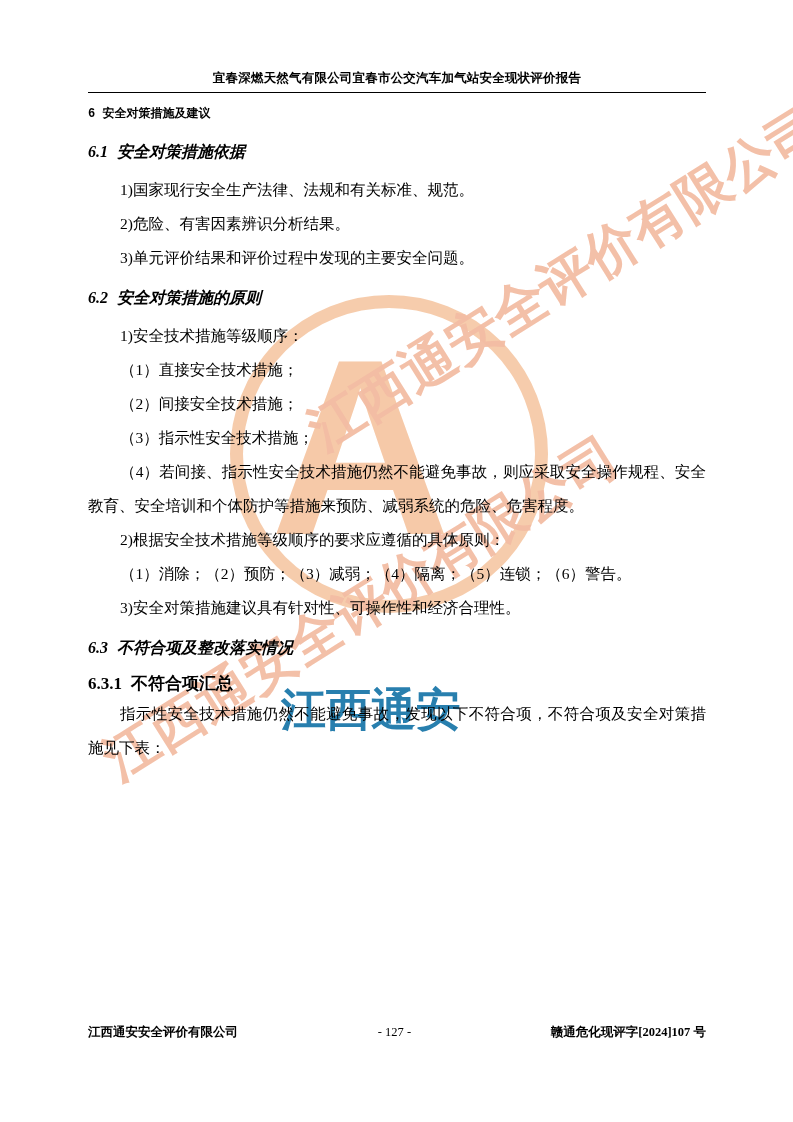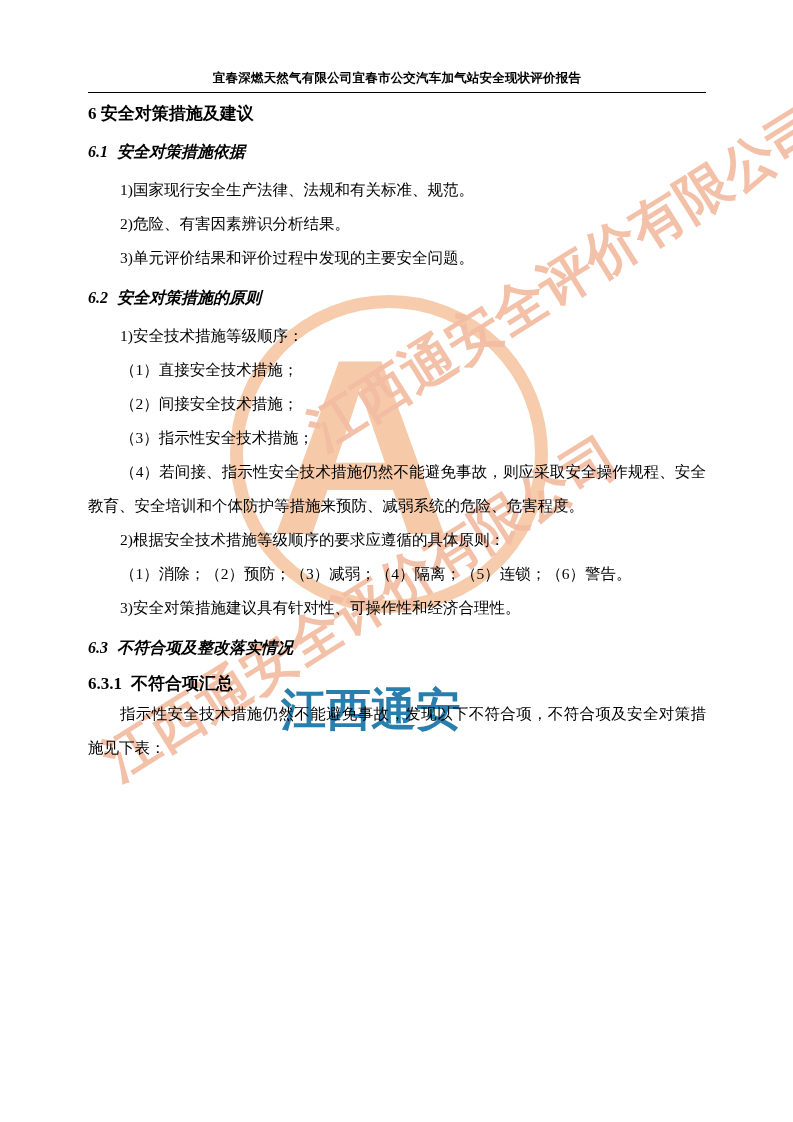--- a/index.html
+++ b/index.html
@@ -118,24 +118,25 @@
 
   
   .content {
     position: absolute;
     left: 88px;
     top: 101px;
     width: 618px;
     z-index: 2;
   }
   .h1 {
-    font-size: 17px;
+    font-size: 12px;
     font-weight: bold;
     margin: 0 0 12px 0;
     line-height: 26px;
+    font-family: Liberation Mono, monospace;
   }
   .h2 {
     font-size: 16px;
     font-weight: bold;
     margin: 10px 0 8px 0;
     line-height: 26px;
     font-style: italic;
   }
   .h3 {
     font-size: 17px;
@@ -216,14 +217,19 @@
       <span class="num">6.3</span><span>不符合项及整改落实情况</span>
     </div>
 
     <div class="h3">
       <span class="num">6.3.1</span><span>不符合项汇总</span>
     </div>
     <p class="p">指示性安全技术措施仍然不能避免事故，发现以下不符合项，不符合项及安全对策措施见下表：</p>
 
   </div>
 
+  <div class="footer">
+    <span>江西通安安全评价有限公司</span>
+    <span class="center">- 127 -</span>
+    <span>赣通危化现评字[2024]107 号</span>
+  </div>
 
 </div>
 
 </body></html>

